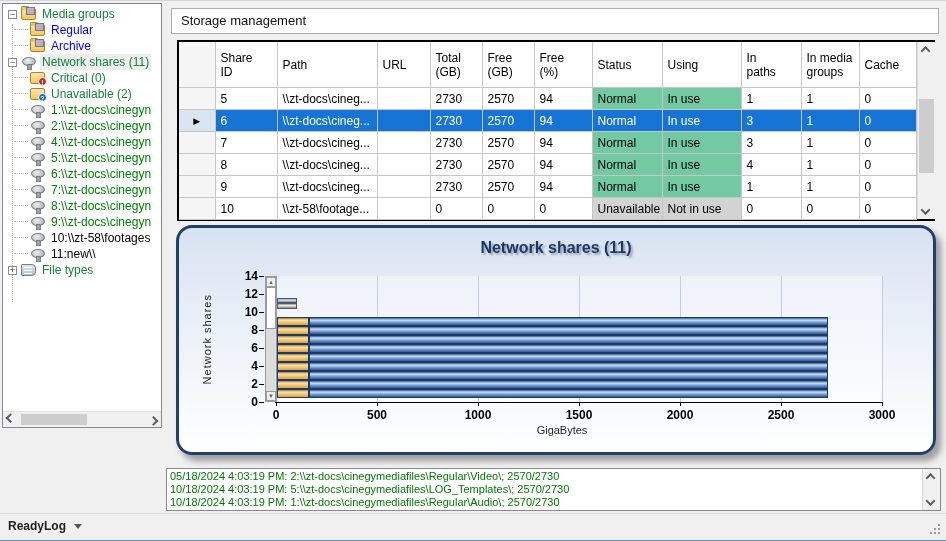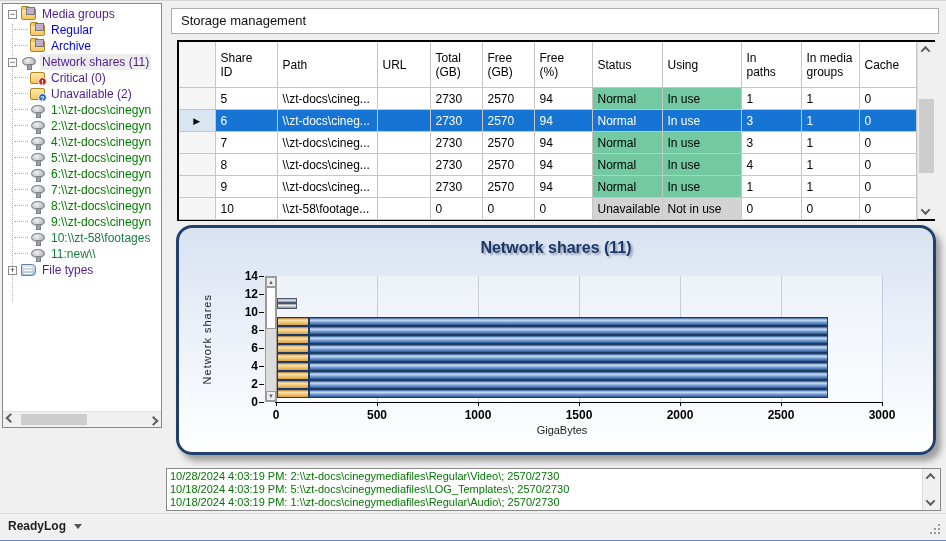--- a/index.html
+++ b/index.html
@@ -28,21 +28,21 @@
     color:#fff;font-size:7px;line-height:9px;text-align:center;font-weight:bold;border:1px solid #fff;box-sizing:border-box;}
   .badge.ok{background:#27a33b;} .badge.crit{background:#d12620;}
   .badge.unk{background:#1f62c9;} .badge.warn{background:#e8a820;color:#553;}
   .tic.dish{background:transparent;}
   .tic.dish::before{content:"";position:absolute;left:1px;top:1px;width:12px;height:7px;border-radius:50%;
     background:radial-gradient(circle at 40% 35%,#f2f2f2,#b9bec4 70%,#8d9298);border:1px solid #7c8187;}
   .tic.dish::after{content:"";position:absolute;left:6px;top:8px;width:3px;height:4px;background:#9aa0a6;border:1px solid #7c8187;}
   .tic.book{background:linear-gradient(180deg,#dfe7f2,#aebfd6);border:1px solid #6d7f99;border-radius:1px 4px 4px 1px;box-sizing:border-box;}
   .tic.book::before{content:"";position:absolute;left:2px;top:2px;right:3px;height:1px;background:#fff;box-shadow:0 3px #fff,0 6px #fff;}
   .tlabel{padding:0 2px;}
-  .c-black{color:#4c1d95;} .c-blue{color:#0000f0;} .c-green{color:#008000;} .c-gray{color:#15803d;}
+  .c-black{color:#15803d;} .c-blue{color:#0000f0;} .c-green{color:#008000;} .c-gray{color:#000000;}
   
   .hsb{position:absolute;left:0;right:0;bottom:0;height:15px;background:#f0f0f0;border-top:1px solid #e2e2e2;}
   .hsb .thumb{position:absolute;left:18px;top:2px;width:66px;height:11px;background:#cdcdcd;}
   .sb-btn{position:absolute;width:15px;height:15px;display:flex;align-items:center;justify-content:center;}
   .chev{width:5px;height:5px;border-left:2px solid #5c5c5c;border-top:2px solid #5c5c5c;display:inline-block;}
   .chev.up{transform:rotate(45deg) translate(1px,1px);}
   .chev.down{transform:rotate(225deg) translate(1px,1px);}
   .chev.left{transform:rotate(-45deg) translate(1px,-1px);}
   .chev.right{transform:rotate(135deg) translate(1px,-1px);}
   
@@ -420,21 +420,21 @@
         <div class="bar used" style="left: 1px; top: 40.5px; width: 32.32px; height: 9px;"></div>
         <div class="bar free" style="left: 33.32px; top: 40.5px; width: 519.14px; height: 9px;"></div>
         <div class="bar gray" style="left: 1px; top: 27.45px; width: 20.2px; height: 5.4px;"></div>
         <div class="bar gray" style="left: 1px; top: 22.05px; width: 20.2px; height: 5.4px;"></div>
       </div>
     <div id="xlab">GigaBytes</div>
   </div>
 
   <div id="log-panel">
     <div id="log-lines">
-        <div>10/28/2024 4:03:19 PM: 2:\\zt-docs\cinegymediafiles\Regular\Video\; 2570/2730</div>
+        <div>05/18/2024 4:03:19 PM: 2:\\zt-docs\cinegymediafiles\Regular\Video\; 2570/2730</div>
         <div>10/18/2024 4:03:19 PM: 5:\\zt-docs\cinegymediafiles\LOG_Templates\; 2570/2730</div>
         <div>10/18/2024 4:03:19 PM: 1:\\zt-docs\cinegymediafiles\Regular\Audio\; 2570/2730</div>
       </div>
     <div id="log-vsb">
       <span class="sb-btn" style="left:0;top:0;">
           <span class="chev up"></span>
         </span>
       <span class="sb-btn" style="left:0;bottom:0;">
           <span class="chev down"></span>
         </span>

